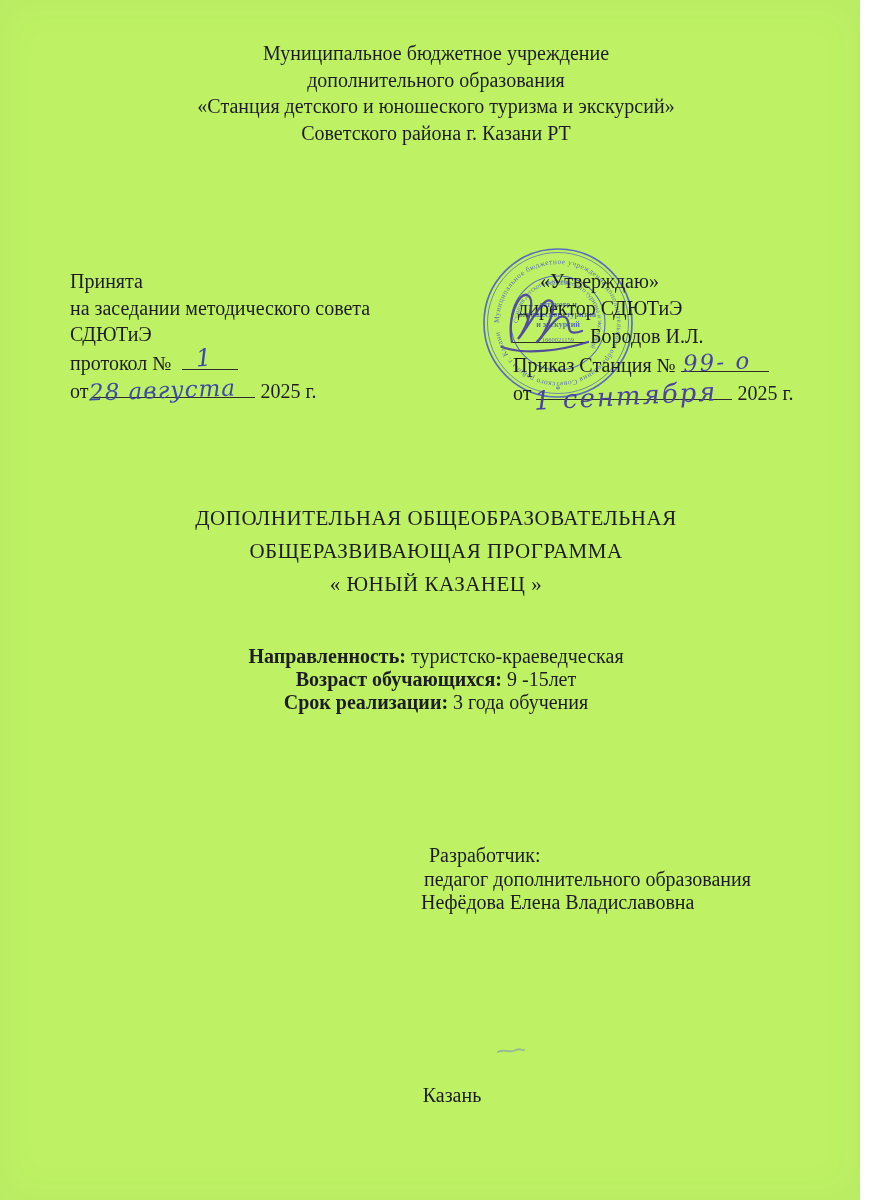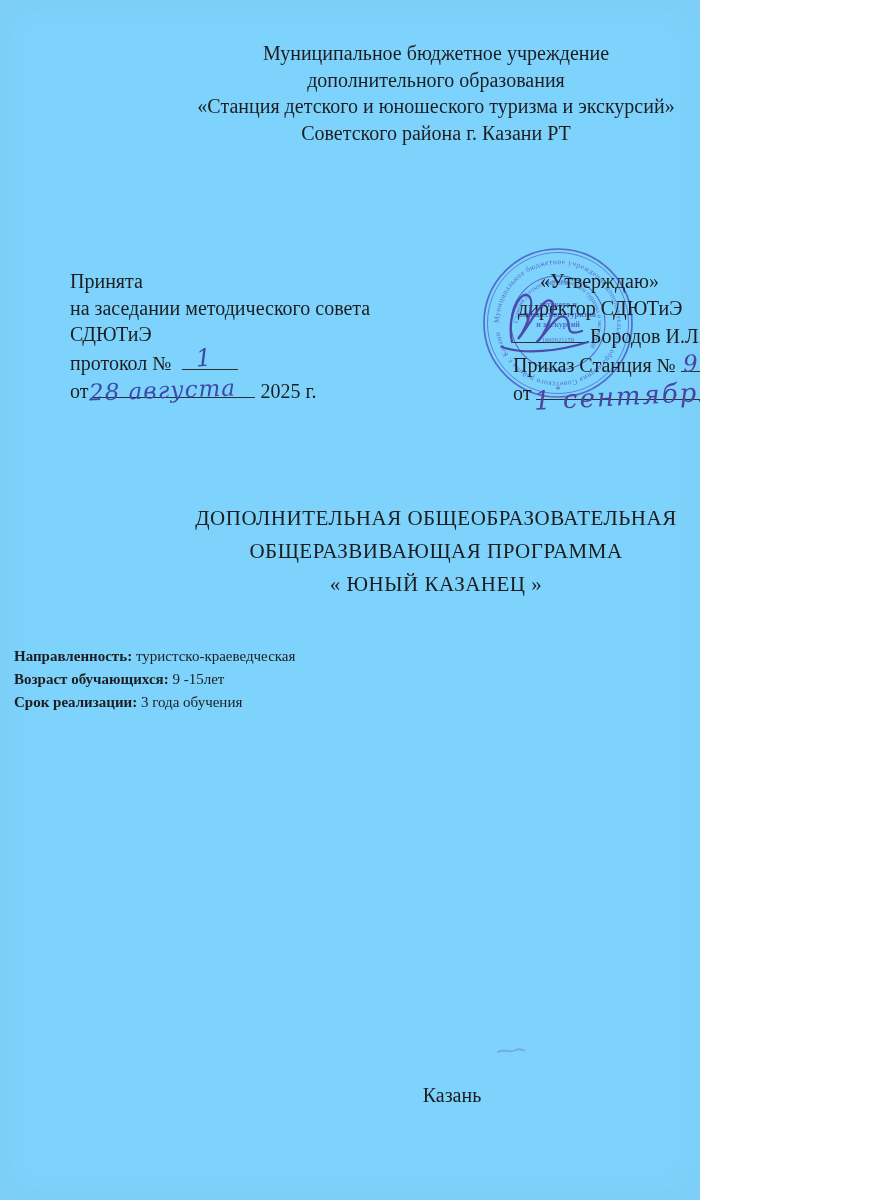--- a/index.html
+++ b/index.html
@@ -1,28 +1,28 @@
 <!DOCTYPE html>
 <html><head>
 <meta charset="utf-8">
 <style>
   html,body{margin:0;padding:0;background:#ffffff;}
-  .page{position:relative;width:700px;height:1200px;background:#7dd3fc;overflow:hidden;
+  .page{position:relative;width:860px;height:1200px;background:#bef264;overflow:hidden;
         font-family:"Liberation Serif","DejaVu Serif",serif;color:#1d1d20;}
   .page::after{content:"";position:absolute;inset:0;pointer-events:none;
         box-shadow:inset 0 0 40px rgba(120,120,120,0.07);}
   .txt{position:absolute;z-index:2;}
   .header{top:40px;left:12px;width:848px;text-align:center;font-size:20px;line-height:26.5px;}
   .accept{left:70px;top:268px;font-size:20px;line-height:26.5px;white-space:nowrap;}
   .approve{left:513px;top:268px;width:350px;font-size:20px;line-height:26.5px;white-space:nowrap;}
   .approve .ind1{padding-left:27px;}
   .approve .ind2{padding-left:5px;}
   .title{top:502px;left:4px;width:864px;text-align:center;font-size:21px;line-height:33px;letter-spacing:.5px;}
   .title .t3{font-weight:normal;}
-  .details{top:645px;left:14px;width:844px;font-size:15px;line-height:23px;}
+  .details{top:645px;left:14px;width:844px;text-align:center;font-size:20px;line-height:23px;}
   .details b{font-weight:bold;}
   .dev{left:421px;top:844px;font-size:20px;line-height:23.5px;white-space:nowrap;}
   .dev .ind1{padding-left:8px;}
   .dev .ind2{padding-left:3px;}
   .footer{top:1084px;left:16px;width:872px;text-align:center;font-size:20px;line-height:23px;}
   .blank{display:inline-block;border-bottom:1.4px solid #2e2e30;position:relative;
          height:1.05em;vertical-align:baseline;overflow:visible;}
   .hw{position:absolute;font-family:"DejaVu Serif",serif;font-style:italic;
       color:#3c4ba8;white-space:nowrap;pointer-events:none;}
   .hw-protocol{font-size:24px;left:14px;bottom:-3px;transform:rotate(-4deg);}
@@ -132,20 +132,25 @@
     <div>
       <b>Возраст обучающихся:</b>
       <span>9 -15лет</span>
     </div>
     <div>
       <b>Срок реализации:</b>
       <span>3 года обучения</span>
     </div>
   </div>
 
+  <div class="txt dev">
+    <div class="ind1">Разработчик:</div>
+    <div class="ind2">педагог дополнительного образования</div>
+    <div>Нефёдова Елена Владиславовна</div>
+  </div>
 
   <svg class="smudge" viewBox="0 0 30 14">
     <path d="M2 8 C 8 4, 14 10, 20 6 C 24 4, 27 7, 28 6" fill="none" stroke="#6b7cc9" stroke-width="2" stroke-linecap="round"></path>
   </svg>
 
   <div class="txt footer">
     <div>Казань</div>
   </div>
 
 </div>

